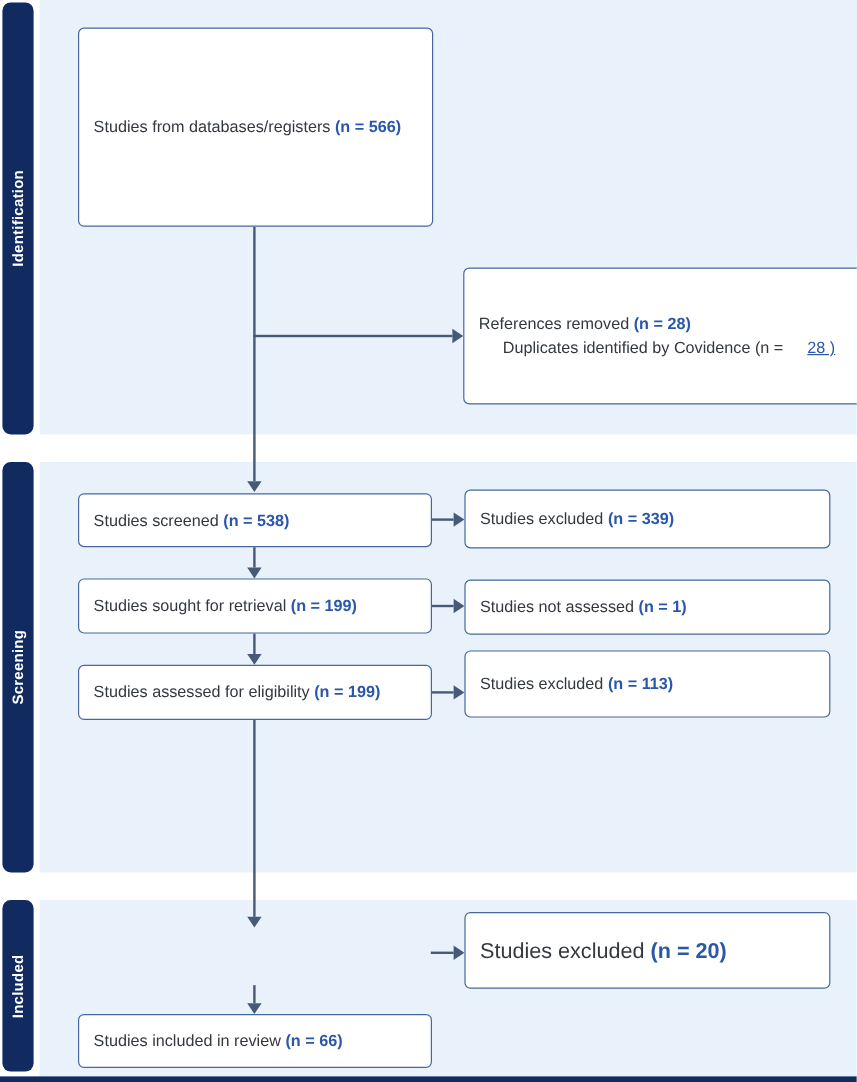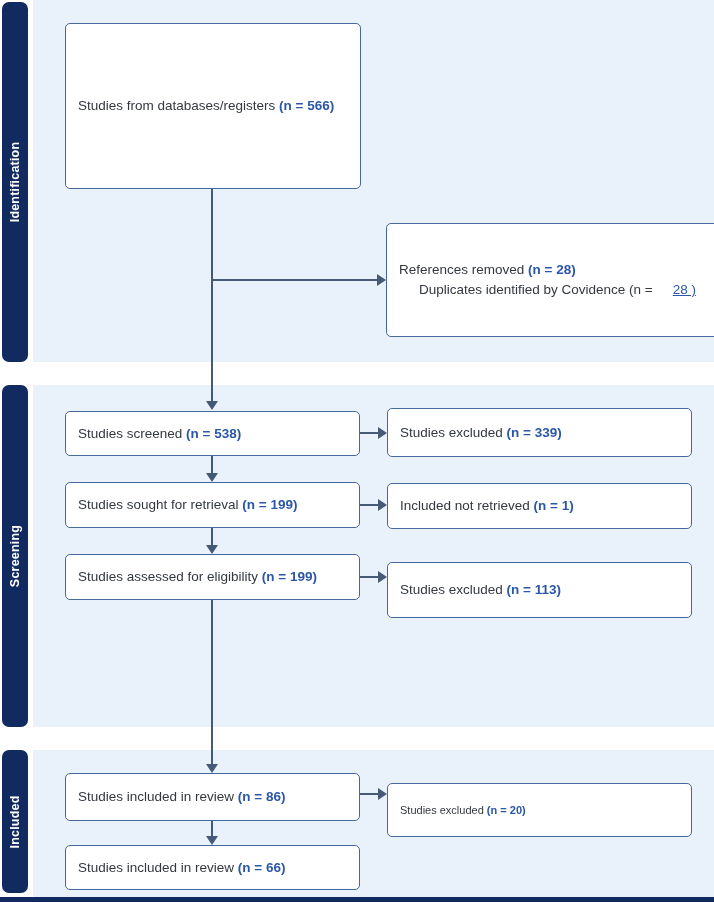--- a/index.html
+++ b/index.html
@@ -115,36 +115,33 @@
 
   <div class="box" style="left:387px;top:408px;width:305px;height:49px">
     <p><span>Studies excluded </span><b class="n">(n = 339)</b></p>
   </div>
 
   <div class="box" style="left:65px;top:482px;width:295px;height:46px">
     <p><span>Studies sought for retrieval </span><b class="n">(n = 199)</b></p>
   </div>
 
   <div class="box" style="left:387px;top:483px;width:305px;height:46px">
-    <p><span>Included not retrieved </span><b class="n">(n = 1)</b></p>
+    <p><span>Studies not assessed </span><b class="n">(n = 1)</b></p>
   </div>
 
   <div class="box" style="left:65px;top:554px;width:295px;height:46px">
     <p><span>Studies assessed for eligibility </span><b class="n">(n = 199)</b></p>
   </div>
 
-  <div class="box" style="left:387px;top:562px;width:305px;height:56px">
+  <div class="box" style="left:387px;top:542px;width:305px;height:56px">
     <p><span>Studies excluded </span><b class="n">(n = 113)</b></p>
   </div>
 
-  <div class="box" style="left:65px;top:773px;width:295px;height:48px">
-    <p><span>Studies included in review </span><b class="n">(n = 86)</b></p>
-  </div>
 
-  <div class="box" style="left:387px;top:783px;width:305px;height:54px;font-size:11px">
+  <div class="box" style="left:387px;top:760px;width:305px;height:64px;font-size:18px">
     <p><span>Studies excluded </span><b class="n">(n = 20)</b></p>
   </div>
 
   <div class="box" style="left:65px;top:845px;width:295px;height:45px">
     <p><span>Studies included in review </span><b class="n">(n = 66)</b></p>
   </div>
 
 </div>
 
 </body></html>

